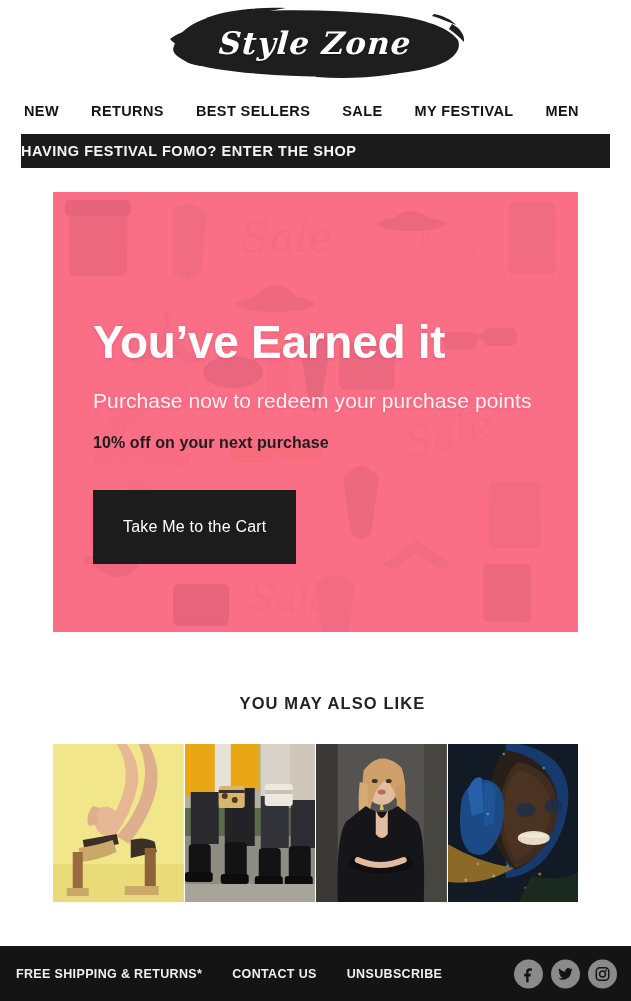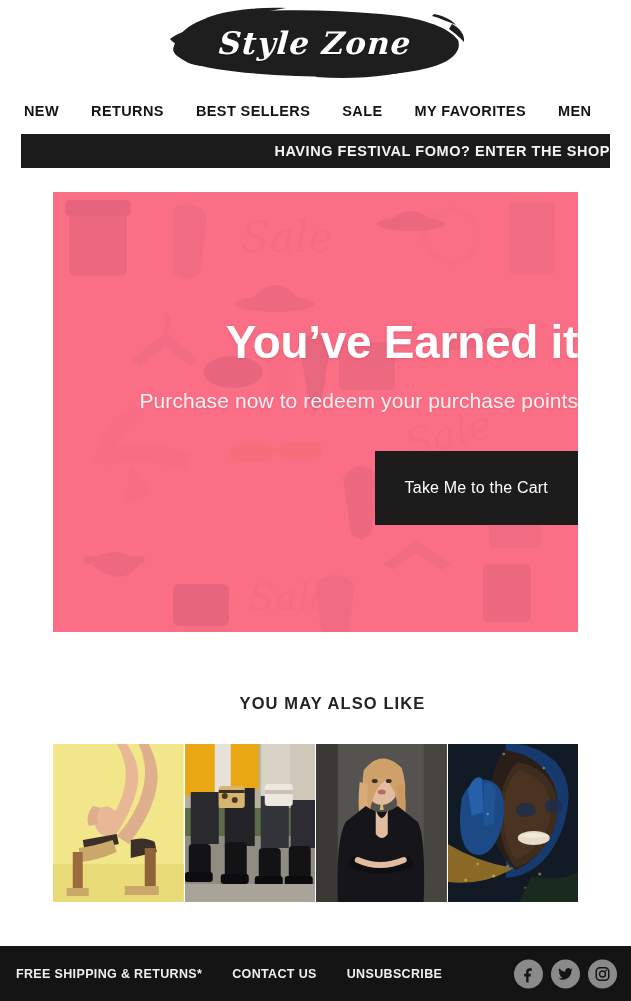--- a/index.html
+++ b/index.html
@@ -42,43 +42,44 @@
     font-size:14.5px; font-weight:700; color:#141414;
     letter-spacing:.4px; margin-right:32px;
     text-decoration:none; cursor:pointer;
   }
   .nav-item:last-child { margin-right:14px; }
 
   
   .promo-bar {
     position:absolute; left:21px; top:134px; width:589px; height:34px;
     background:#1b1b1b;
-    display:flex; align-items:center; justify-content:flex-end;
+    display:flex; align-items:center; justify-content:flex-start;
     cursor:pointer;
   }
   .promo-text {
     color:#f4f4f4; font-size:14.5px; font-weight:700; letter-spacing:.55px;
   }
 
   
   .hero {
     position:absolute; left:53px; top:192px; width:525px; height:440px;
     background:#fa6f86;
     overflow:hidden;
   }
   .hero-pattern { position:absolute; inset:0; }
   .hero-pattern svg { width:100%; height:100%; display:block; filter:blur(.6px); }
   .hero-veil {
     position:absolute; inset:0;
     background:linear-gradient(180deg, rgba(250,111,134,.18) 0%, rgba(250,111,134,.30) 45%, rgba(250,111,134,.22) 100%);
   }
   .hero-content {
     position:absolute; inset:0; z-index:3;
-    display:flex; flex-direction:column; align-items:flex-end;
+    display:flex; flex-direction:column; align-items:flex-start;
     padding-top:125px;
+    margin-left:40px;
   }
   .hero-title {
     font-size:46px; font-weight:700; color:#ffffff;
     letter-spacing:-.3px; line-height:1.1;
     text-shadow:0 1px 3px rgba(180,40,70,.25);
   }
   .hero-sub {
     margin-top:21px;
     font-size:21px; font-weight:400; color:#fdf2f4;
     letter-spacing:.1px;
@@ -162,21 +163,21 @@
       </svg>
       <span class="logo-text">Style Zone</span>
     </div>
   </div>
 
   <nav class="nav">
     <a class="nav-item">NEW</a>
     <a class="nav-item">RETURNS</a>
     <a class="nav-item">BEST SELLERS</a>
     <a class="nav-item">SALE</a>
-    <a class="nav-item">MY FAVORITES</a>
+    <a class="nav-item">MY FESTIVAL</a>
     <a class="nav-item">MEN</a>
   </nav>
 
   <div class="promo-bar">
     <span class="promo-text">HAVING FESTIVAL FOMO? ENTER THE SHOP</span>
   </div>
 
   <div class="hero">
     <div class="hero-pattern">
       <svg viewBox="0 0 525 440" xmlns="http://www.w3.org/2000/svg" preserveAspectRatio="xMidYMid slice">
@@ -223,20 +224,21 @@
           <rect x="120" y="392" width="56" height="42" rx="6" fill="#b54f66"></rect>
           <path d="M262 392 q20 -18 40 0 l-6 46 -14 6 -14 -6 Z" fill="#d8647c"></path>
         </g>
       </svg>
     </div>
     <div class="hero-veil"></div>
 
     <div class="hero-content">
       <div class="hero-title">You’ve Earned it</div>
       <div class="hero-sub">Purchase now to redeem your purchase points</div>
+      <div class="hero-offer">10% off on your next purchase</div>
       <button class="hero-cta">Take Me to the Cart</button>
     </div>
   </div>
 
   <div class="section-title">YOU MAY ALSO LIKE</div>
 
   <div class="products">
 
     <div class="product">
       <svg viewBox="0 0 131 158" xmlns="http://www.w3.org/2000/svg" preserveAspectRatio="xMidYMid slice">

